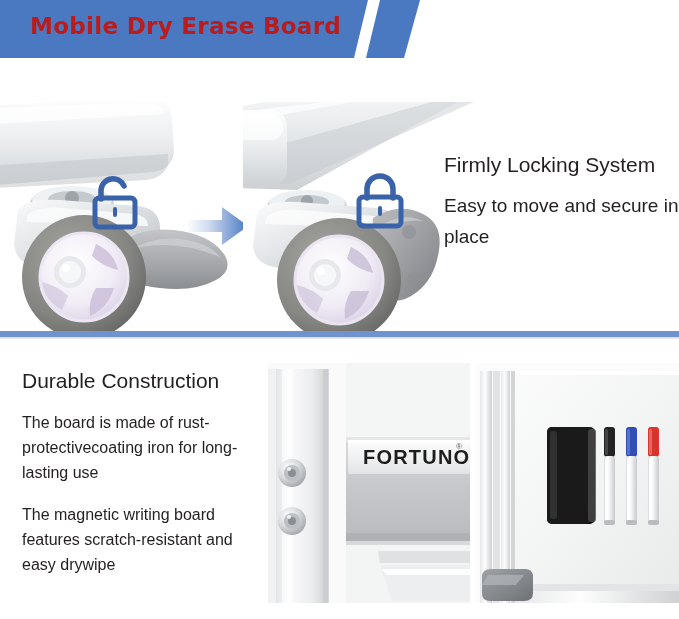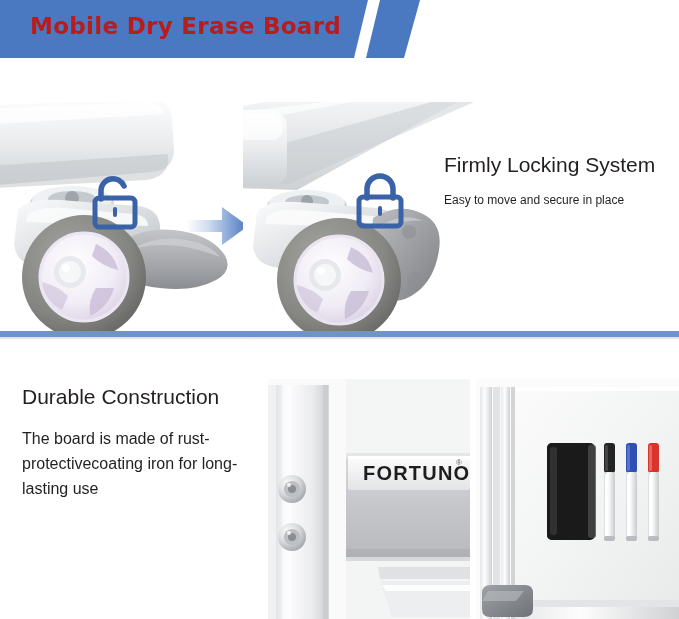--- a/index.html
+++ b/index.html
@@ -98,21 +98,21 @@
   .head-1 {
     font-size: 21px;
     font-weight: 400;
     color: #231f20;
     line-height: 1.2;
     margin: 0 0 14px 0;
     white-space: nowrap;
     font-family: "Liberation Sans", sans-serif;
   }
   .body-1 {
-    font-size: 12px;
+    font-size: 19px;
     color: #231f20;
     line-height: 1.62;
     margin: 0;
     font-family: "Liberation Sans", sans-serif;
   }
 
   
   .divider {
     position: absolute;
     left: 0;
@@ -126,21 +126,21 @@
     left: 0;
     top: 337px;
     width: 679px;
     height: 3px;
     background: linear-gradient(#d9d9d9, #ffffff);
   }
 
   
   .section-two {
     position: absolute;
-    left: 0; top: 340px;
+    left: 0; top: 324px;
     width: 679px; height: 279px;
   }
   .txt-block-two {
     position: absolute;
     left: 22px;
     top: 45px;
     width: 240px;
   }
   .head-2 {
     font-size: 21px;
@@ -346,20 +346,21 @@
 </div>
 
 <div class="divider"></div>
 <div class="divider-shadow"></div>
 
 <div class="section-two">
 
   <div class="txt-block-two">
     <p class="head-2">Durable Construction</p>
     <p class="body-2">The board is made of rust-protectivecoating iron for long-lasting use</p>
+    <p class="body-2">The magnetic writing board features scratch-resistant and easy drywipe</p>
   </div>
 
   <div class="photo-frame mid">
     <svg viewBox="0 0 202 240" width="202" height="240" xmlns="http://www.w3.org/2000/svg">
       <defs>
         <linearGradient id="postG" x1="0" y1="0" x2="1" y2="0">
           <stop offset="0" stop-color="#e2e4e6"></stop>
           <stop offset="0.25" stop-color="#fbfbfc"></stop>
           <stop offset="0.7" stop-color="#ebecee"></stop>
           <stop offset="1" stop-color="#cdcfd2"></stop>

